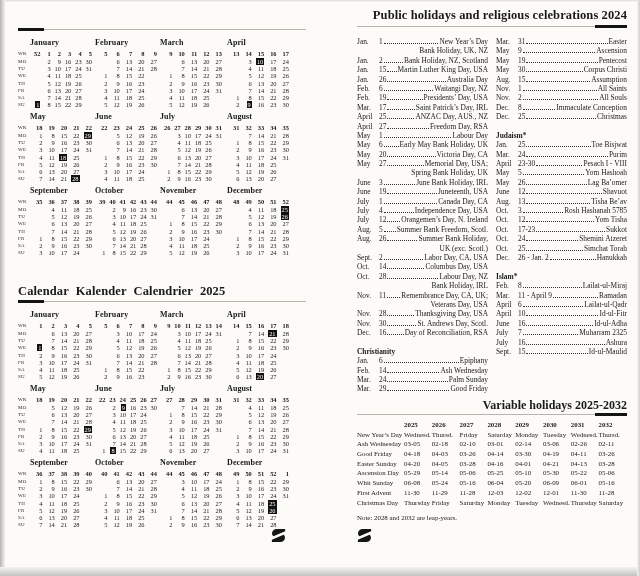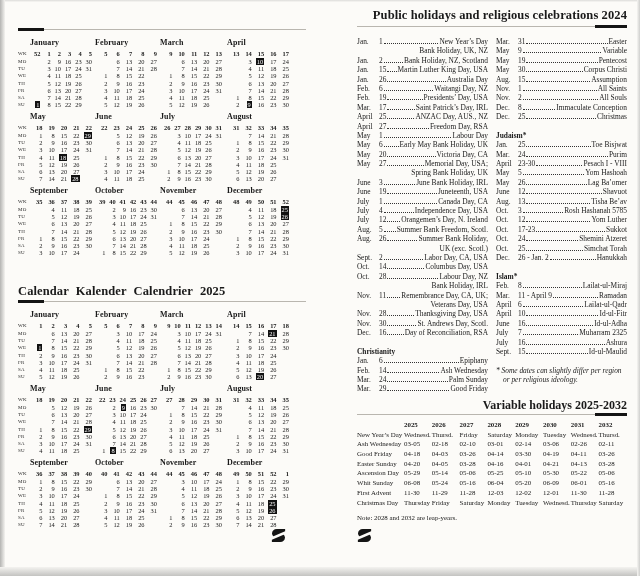--- a/index.html
+++ b/index.html
@@ -1826,21 +1826,21 @@
           <div class="hline">
             <span class="hm">Mar.</span>
             <span class="hd">31</span>
             <span class="dots"></span>
             <span class="hn">Easter</span>
           </div>
           <div class="hline">
             <span class="hm">May</span>
             <span class="hd">9</span>
             <span class="dots"></span>
-            <span class="hn">Variable</span>
+            <span class="hn">Ascension</span>
           </div>
           <div class="hline">
             <span class="hm">May</span>
             <span class="hd">19</span>
             <span class="dots"></span>
             <span class="hn">Pentecost</span>
           </div>
           <div class="hline">
             <span class="hm">May</span>
             <span class="hd">30</span>
@@ -1923,21 +1923,21 @@
           <div class="hline">
             <span class="hm">Oct.</span>
             <span class="hd">3</span>
             <span class="dots"></span>
             <span class="hn">Rosh Hashanah 5785</span>
           </div>
           <div class="hline">
             <span class="hm">Oct.</span>
             <span class="hd">12</span>
             <span class="dots"></span>
-            <span class="hn">Yom Luther</span>
+            <span class="hn">Yom Tisha</span>
           </div>
           <div class="hline">
             <span class="hm">Oct.</span>
             <span class="hd">17-23</span>
             <span class="dots"></span>
             <span class="hn">Sukkot</span>
           </div>
           <div class="hline">
             <span class="hm">Oct.</span>
             <span class="hd">24</span>
@@ -1998,21 +1998,20 @@
             <span class="hd">16</span>
             <span class="dots"></span>
             <span class="hn">Ashura</span>
           </div>
           <div class="hline">
             <span class="hm">Sept.</span>
             <span class="hd">15</span>
             <span class="dots"></span>
             <span class="hn">Id-ul-Maulid</span>
           </div>
-          <div class="hnote">* Some dates can slightly differ per region or per religious ideology.</div>
         </div>
     </div>
     <div class="var-title">Variable holidays 2025-2032</div>
     <div class="var-rule">
         <span class="accent accent-right"></span>
       </div>
     <div class="vtable" id="varTable">
         <div class="vrow vhead">
           <div class="vlabel"></div>
           <div class="vcell">2025</div>

